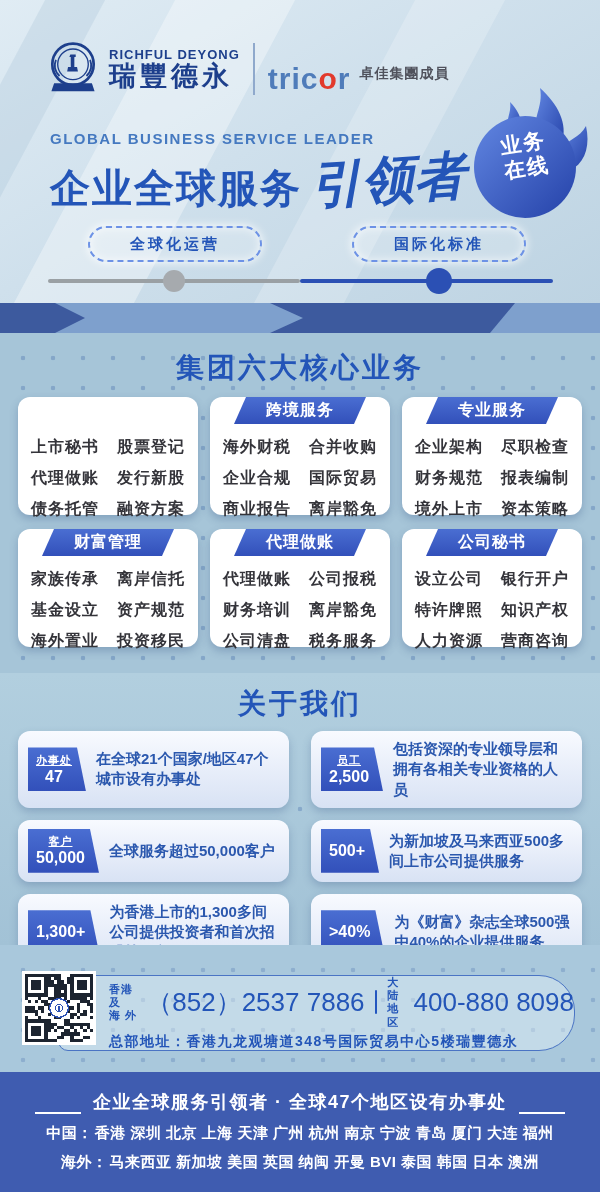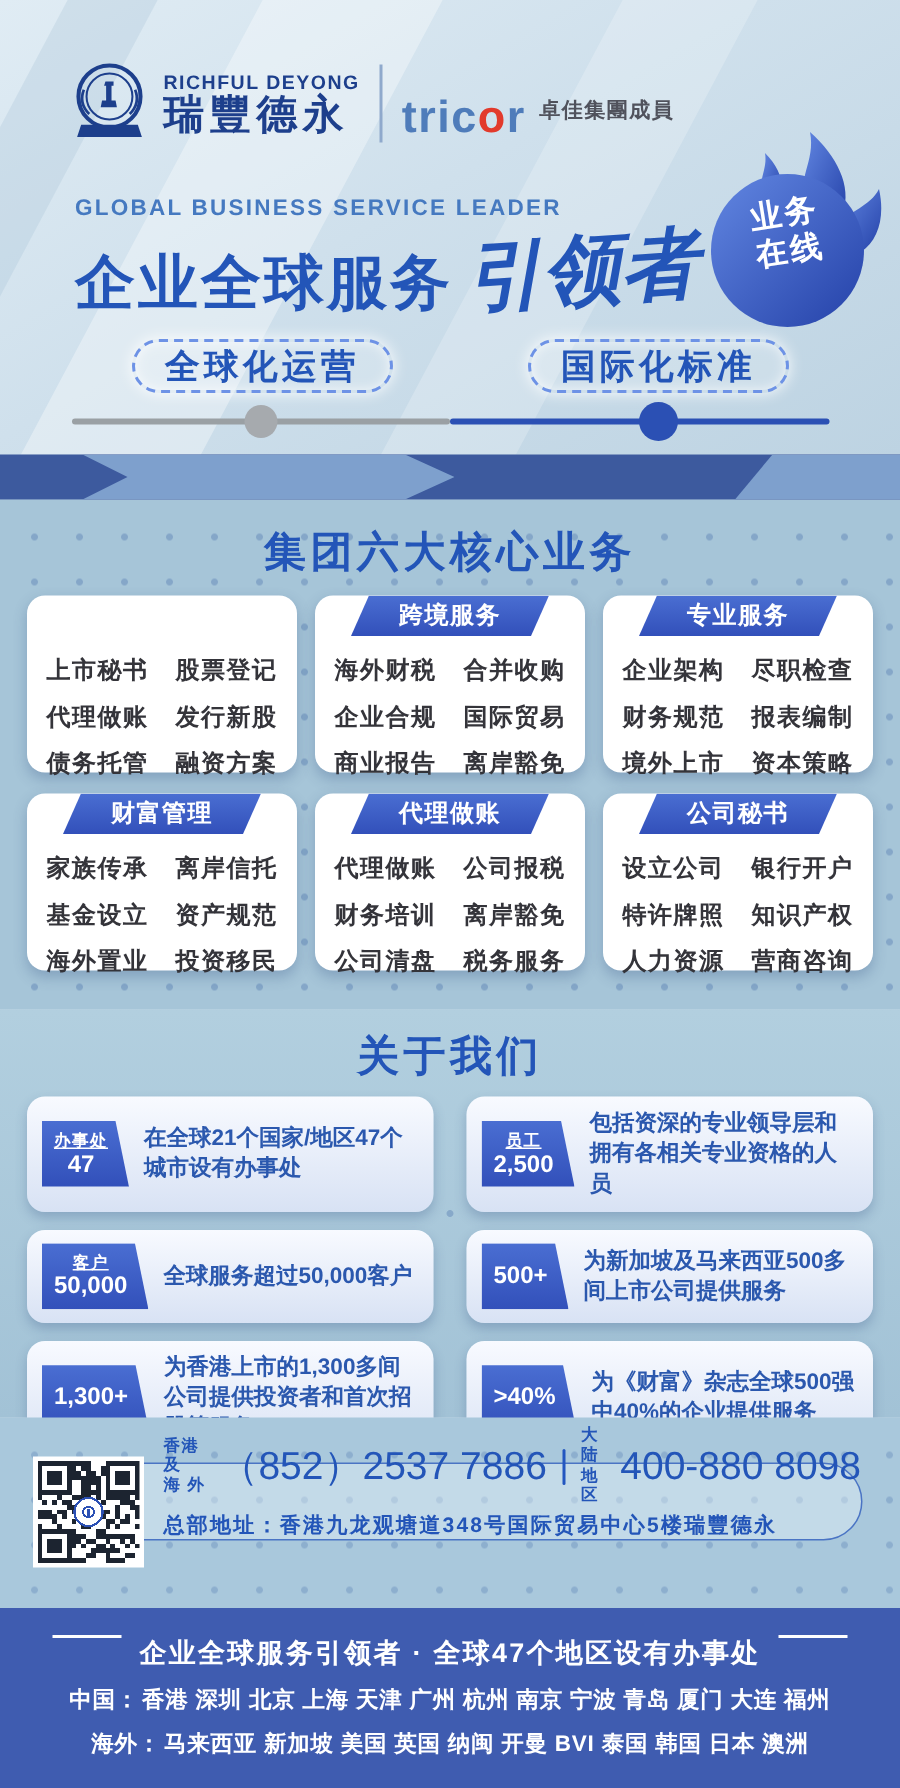--- a/index.html
+++ b/index.html
@@ -33,21 +33,21 @@
 
   .flame { position:absolute; right:8px; top:84px; width:124px; height:136px; }
   .flame svg { position:absolute; inset:0; }
   .flame-text { position:absolute; left:12px; top:46px; width:90px; text-align:center;
     color:#fff; font-size:21px; font-weight:bold; line-height:1.2; letter-spacing:2px;
     transform:rotate(-9deg); }
 
   .pills { position:absolute; top:226px; left:0; width:100%; }
   .pill { position:absolute; height:36px; border:2px dashed #6d92e6; border-radius:19px;
     display:flex; align-items:center; justify-content:center;
-    font-size:23px; font-weight:bold; color:var(--c-primary,#2257c4); letter-spacing:3px;
+    font-size:15px; font-weight:bold; color:var(--c-primary,#2257c4); letter-spacing:3px;
     background:rgba(255,255,255,0.18);
     box-shadow:0 0 10px rgba(255,255,255,0.95), inset 0 0 8px rgba(255,255,255,0.7); }
   .pill-left { left:88px; width:174px; }
   .pill-right { left:352px; width:174px; }
 
   .slider { position:absolute; top:268px; left:0; width:100%; height:26px; }
   .track { position:absolute; top:11px; height:4px; border-radius:2px; }
   .track-gray { left:48px; width:252px; background:#9aa0a4; }
   .track-blue { left:300px; width:253px; background:#2b50b4; }
   .knob { position:absolute; border-radius:50%; }
@@ -94,36 +94,36 @@
     padding:4px 14px 4px 8px; margin-right:10px; text-align:center;
     display:flex; flex-direction:column; justify-content:center; min-height:44px; }
   .b-label { font-size:11px; font-weight:bold; letter-spacing:1px;text-decoration:underline; }
   .b-label:empty { display:none; }
   .b-value { font-size:16px; font-weight:bold; }
   .stat-text { flex:1; color:var(--c-stat_text,#2b58ae); font-size:15px; font-weight:bold; line-height:1.35; }
 
   
   .contact { position:relative; height:127px; background-color:#a9c8dc; }
   .contact.dots { background-image:radial-gradient(circle, rgba(70,110,170,0.28) 2px, transparent 2.6px); }
-  .panel { position:absolute; left:58px; top:30px; width:517px; height:52px;
+  .panel { position:absolute; left:58px; top:30px; width:517px; height:76px;
     border:1.5px solid #4a74c4; border-radius:10px 36px 36px 10px;
     background:rgba(235,244,250,0.40); padding-left:50px;
-    display:flex; flex-direction:column; justify-content:flex-end; }
+    display:flex; flex-direction:column; justify-content:flex-start; }
   .phones { display:flex; align-items:center; }
   .p-label { font-size:11px; font-weight:bold; color:var(--c-primary,#2356c0); line-height:1.2; margin-right:4px; }
   .p-label span { display:block; letter-spacing:1px; }
   .p-num { font-size:26px; font-weight:normal; color:var(--c-primary,#2356c0); white-space:nowrap; }
   .p-div { width:3px; height:24px; background:#2356c0; border-radius:2px; margin:0 10px; }
   .address { font-size:14px; font-weight:bold; color:var(--c-primary,#2356c0); letter-spacing:1.5px; margin-top:4px; white-space:nowrap; }
   .qr { position:absolute; left:22px; top:26px; width:74px; height:74px; background:#fff; padding:3px; }
   .qr svg { width:100%; height:100%; shape-rendering:crispEdges; }
 
   
   .footer { height:120px; background:var(--c-footer_bar,#3f5cb0); color:#fff; padding-top:18px; text-align:center; }
-  .f-head { display:flex; align-items:flex-start; justify-content:center; gap:12px;
+  .f-head { display:flex; align-items:flex-end; justify-content:center; gap:12px;
     font-size:18px; font-weight:bold; letter-spacing:1.5px; }
   .dash { width:46px; height:2px; background:#fff; }
   .f-line { font-size:15px; font-weight:bold; margin-top:10px; letter-spacing:0.5px; white-space:nowrap; }
   .f-label { margin-right:2px; }
 </style>
 </head>
 <body>
 
 <div class="page">
 

